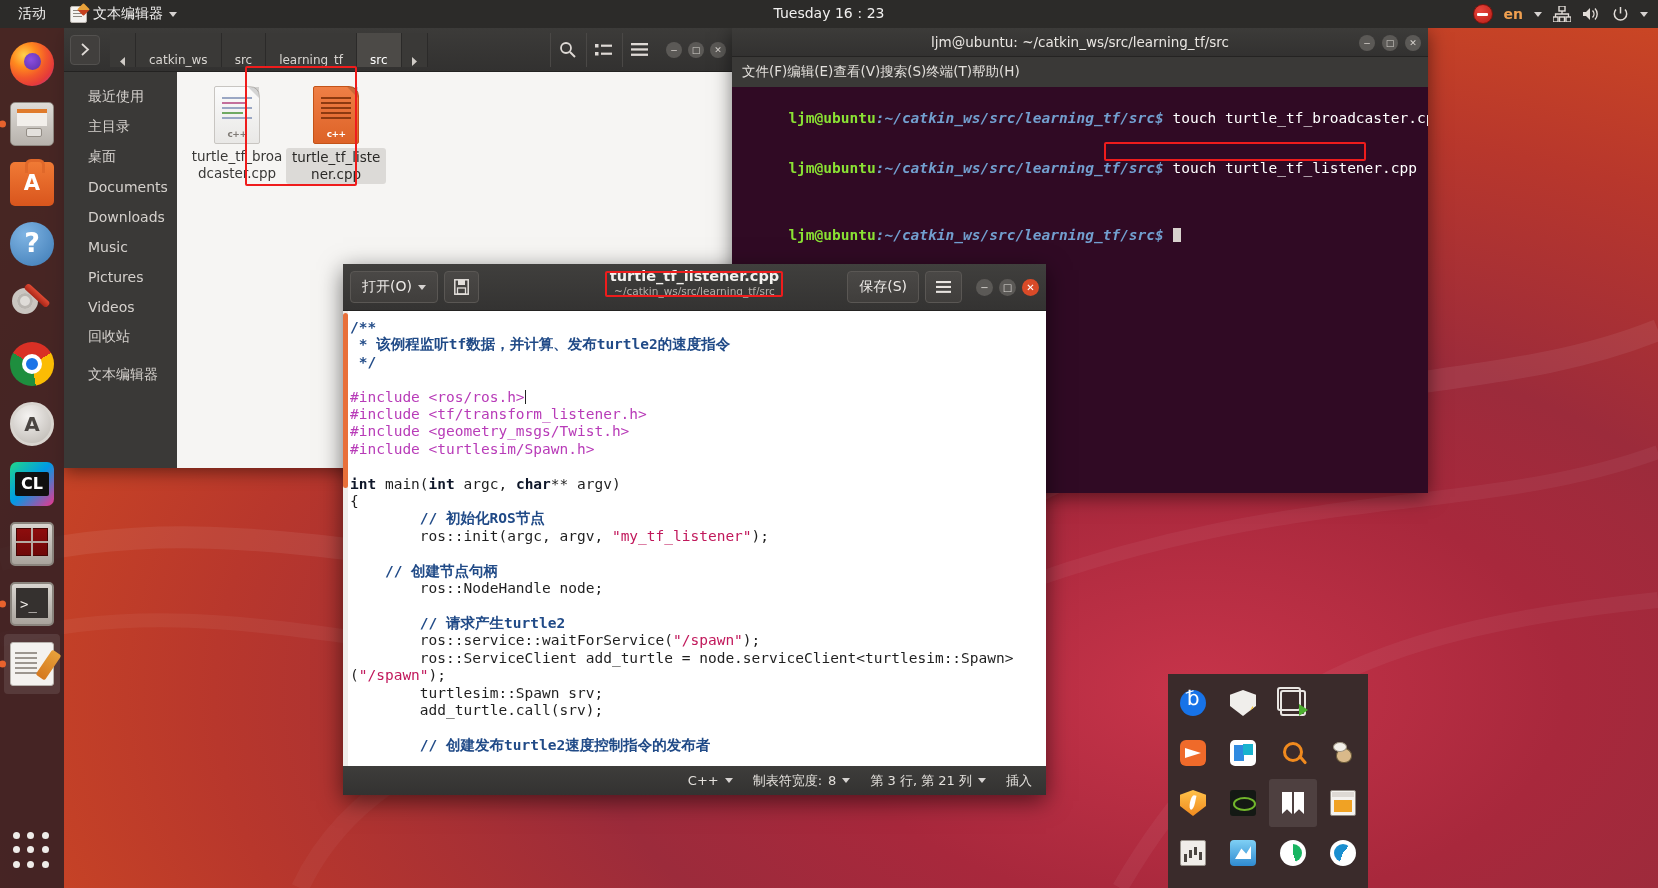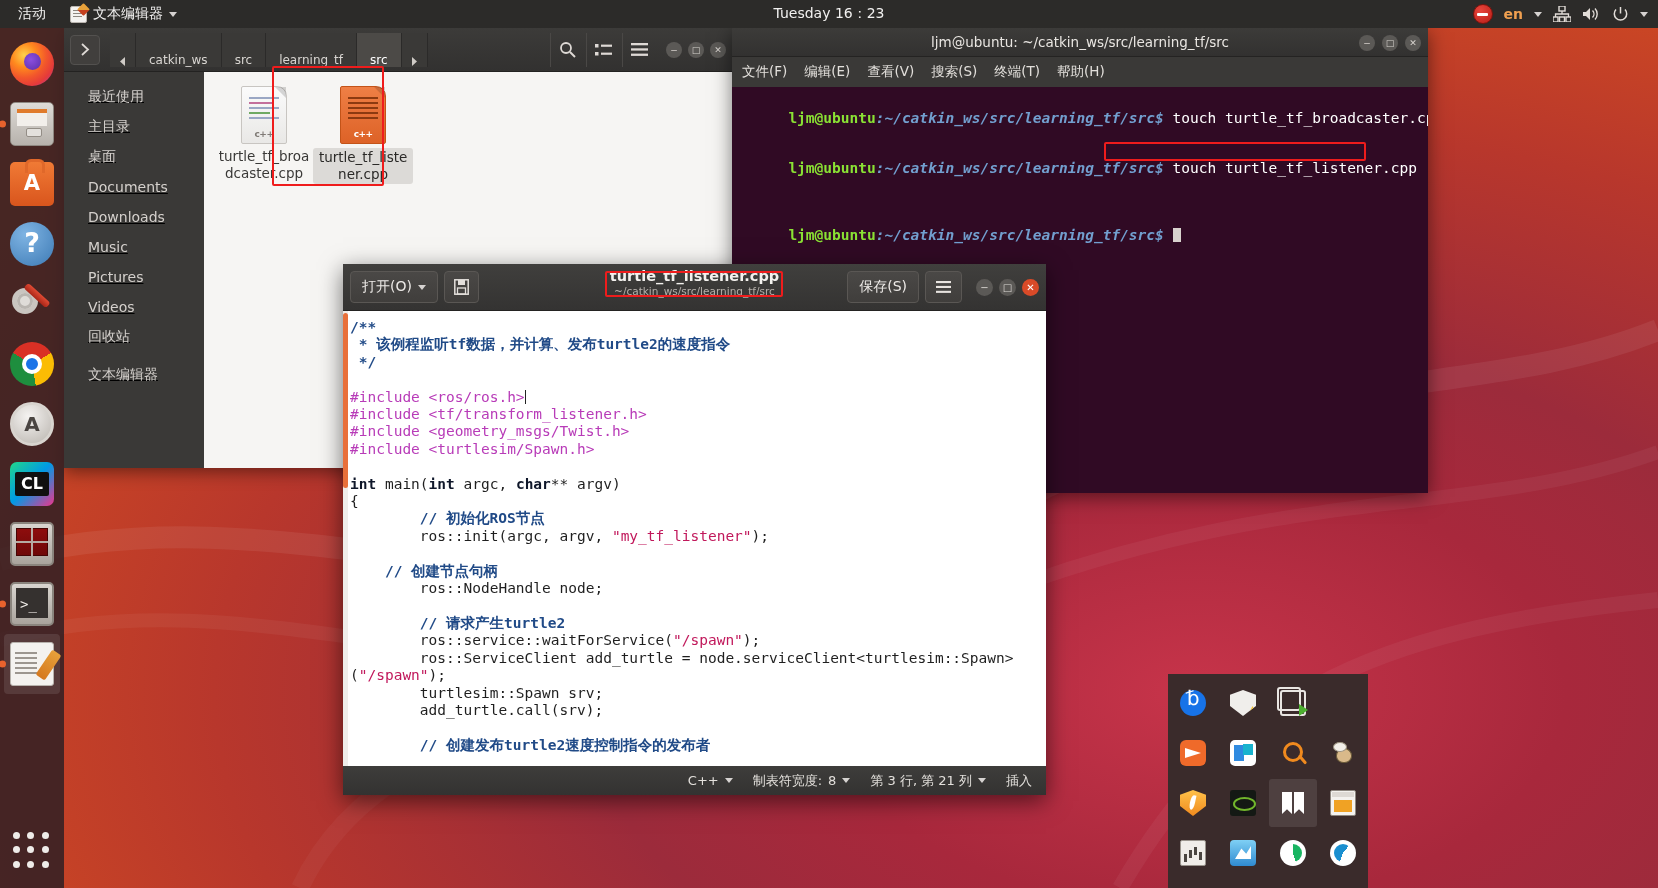--- a/index.html
+++ b/index.html
@@ -141,21 +141,21 @@
   .fm-crumb { height: 34px; display:flex; align-items:flex-end; padding: 0 13px;
     background:#3a3937; border-right:1px solid #2b2a29; font-size:12px; color:#d9d6d2; }
   .fm-crumb.current { background:#4c4a47; color:#fff; }
   .fm-crumb.arrow { padding: 0 8px; background:#3a3937; }
   .fm-tools { margin-left:auto; display:flex; align-items:center; gap:2px; padding-right: 8px; }
   .fm-tool { width:34px; height:34px; display:flex; align-items:center; justify-content:center;
     border-left:1px solid #4a4846; color:#ded9d5; }
   .fm-wins { display:flex; align-items:center; gap:6px; padding-left:8px; }
   .wbtn { width:16px; height:16px; border-radius:50%; background:#5b5956; display:flex;align-items:center;justify-content:center; color:#d6d2ce; font-size:9px; }
   .fm-body { flex:1; display:flex; min-height:0; }
-  .fm-side { width: 140px; background: #3a3937; padding-top: 10px; text-decoration: underline; }
+  .fm-side { width: 113px; background: #3a3937; padding-top: 10px; }
   .fm-side .si { height: 30px; display:flex; align-items:center; padding-left: 24px; color:#d5d1cd; font-size:14px; }
   .fm-main { flex:1; background:#f6f5f3; padding: 14px 0 0 10px; position:relative; }
   .fileitem { width: 100px; display:inline-block; vertical-align: top; text-align:center; position:relative; }
   .fileicon { width: 46px; height: 58px; margin: 0 auto 4px; position: relative; border-radius: 2px 10px 2px 2px; }
   .fileicon.grey { background: linear-gradient(#fbfbfb,#e9e8e6); border:1px solid #c8c5c1; }
   .fileicon.orange { background: linear-gradient(#ef7f45,#dd6227); border:1px solid #c35318; }
   .fileicon .lines { position:absolute; left:7px; top:10px; right:7px; }
   .fileicon .lines i { display:block; height:2px; margin-bottom:3px; }
   .fileicon.grey .lines i { background:#9aa7c4; }
   .fileicon.grey .lines i:nth-child(2) { background:#c36f9b; width:80%; }
@@ -175,21 +175,21 @@
   #terminal {
     position: absolute; left: 732px; top: 28px; width: 696px; height: 465px;
     z-index: 120; box-shadow: 0 4px 18px rgba(0,0,0,0.5);
     display:flex; flex-direction: column;
     background: #300a24;
   }
   .tm-title { height: 29px; background: linear-gradient(#3c3b39,#323130);
     display:flex; align-items:center; justify-content:center; position: relative;
     color:#e9e6e2; font-size: 13.5px; border-bottom:1px solid #242322; }
   .tm-wins { position:absolute; right: 7px; top:0; height:29px; display:flex; align-items:center; gap:7px; }
-  .tm-menu { height: 30px; background:#3a3937; display:flex; align-items:center; gap: 17px; padding-left: 10px;
+  .tm-menu { height: 30px; background:#3a3937; display:flex; align-items:center; padding-left: 10px;
     color:#e2dfdb; font-size: 13.5px; }
   .tm-screen { flex:1; background:#300a24; padding: 6px 4px 0 4px; overflow:hidden;
     font-family: "DejaVu Sans Mono","Liberation Mono",monospace; font-size: 14.5px; line-height: 16.8px; }
   .tline { white-space: pre; }
   .t-user { color:#8ae234; font-weight:bold; }
   .t-path { color:#729fcf; font-weight:bold;font-style:italic; }
   .t-txt  { color:#ffffff; }
   .t-cursor { display:inline-block; width:8px; height:14px; background:#d8d2ce; vertical-align:-2px; }
 
   

